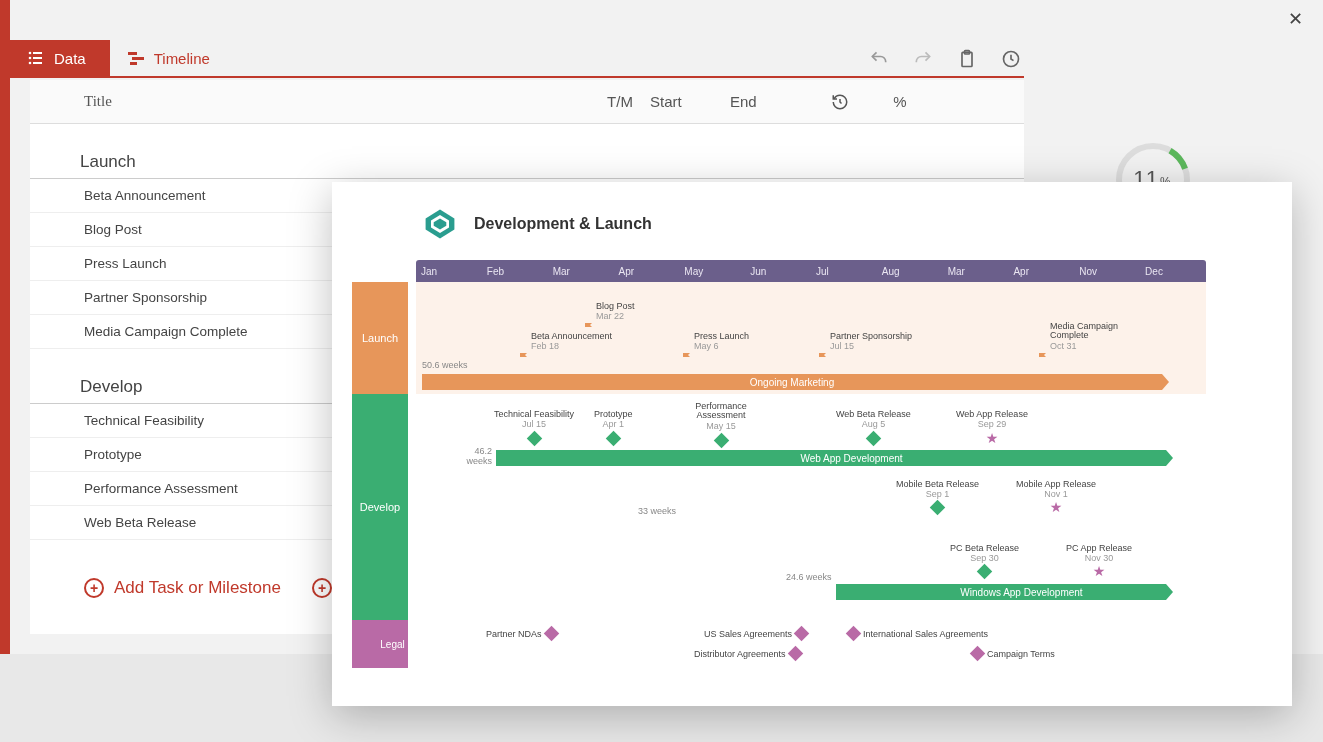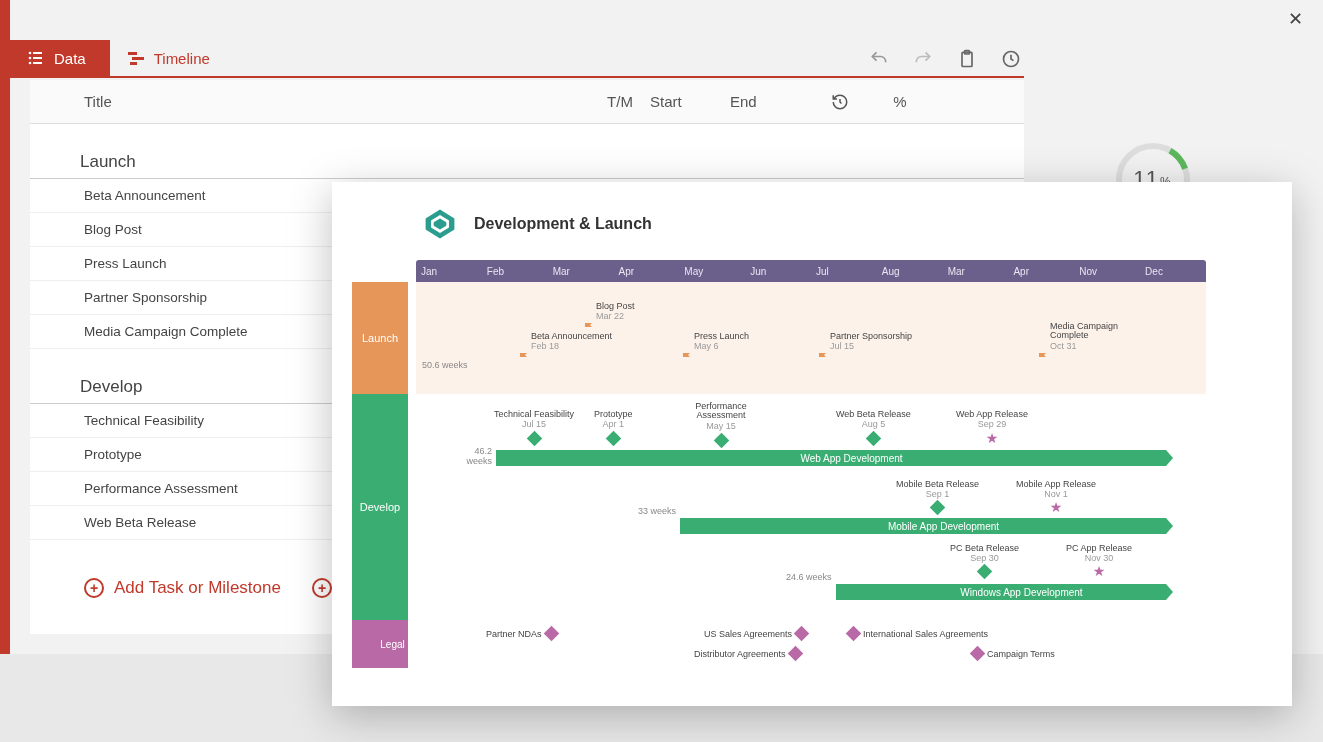--- a/index.html
+++ b/index.html
@@ -77,21 +77,21 @@
     left: 30px; top: 80px;
     width: 994px;
     height: 44px;
     border-bottom: 1px solid #ddd;
     display: flex;
     align-items: center;
     color: #555;
     font-size: 15px;
     background: #fafafa;
   }
-  .th-title { flex: 0 0 560px; padding-left: 54px; }
+  .th-title { flex: 0 0 560px; padding-left: 54px; font-family: Liberation Serif, serif; }
   .th-tm { flex: 0 0 60px; text-align: center; }
   .th-start { flex: 0 0 80px; }
   .th-end { flex: 0 0 80px; }
   .th-hist { flex: 0 0 60px; display:flex; justify-content:center; }
   .th-pct { flex: 0 0 60px; text-align:center; }
   .body-area {
     position: absolute;
     left: 30px;
     top: 124px;
     width: 994px;
@@ -460,20 +460,23 @@
       </div>
       <div class="marker" style="left:634px; top:40px;">
         <div class="flag"><svg viewBox="0 0 10 10">
               <path d="M1 0v10M1 0h7l-2 2 2 2H1" fill="#e7965a"></path>
             </svg></div>
         <div class="lbl">Media Campaign Complete</div>
         <div class="date">Oct 31</div>
       </div>
 
       <div class="dur-label" style="left:6px; top:78px;">50.6 weeks</div>
+      <div class="bar bar-orange" style="left:6px; top:92px; width:740px;">
+          <span>Ongoing Marketing</span>
+        </div>
     </div>
 
     <div class="lane lane-develop">
       <div class="swimlane-label">Develop</div>
 
       <div class="marker" style="left:78px; top:16px; text-align:center;">
         <div class="lbl">Technical Feasibility</div>
         <div class="date">Jul 15</div>
         <div style="text-align:center;margin-top:4px;"><span class="diamond d-green"></span></div>
       </div>
@@ -507,23 +510,20 @@
         <div class="lbl">Mobile Beta Release</div>
         <div class="date">Sep 1</div>
         <div style="margin-top:3px;"><span class="diamond d-green"></span></div>
       </div>
       <div class="marker" style="left:600px; top:86px; text-align:center;">
         <div class="lbl">Mobile App Release</div>
         <div class="date">Nov 1</div>
         <div style="margin-top:3px;"><span class="star">★</span></div>
       </div>
       <div class="dur-label" style="left:222px; top:112px;">33 weeks</div>
-      <div class="bar bar-green" style="left:264px; top:124px; width:486px;">
-          <span>Mobile App Development</span>
-        </div>
 
       <div class="marker" style="left:534px; top:150px; text-align:center;">
         <div class="lbl">PC Beta Release</div>
         <div class="date">Sep 30</div>
         <div style="margin-top:3px;"><span class="diamond d-green"></span></div>
       </div>
       <div class="marker" style="left:650px; top:150px; text-align:center;">
         <div class="lbl">PC App Release</div>
         <div class="date">Nov 30</div>
         <div style="margin-top:3px;"><span class="star">★</span></div>

